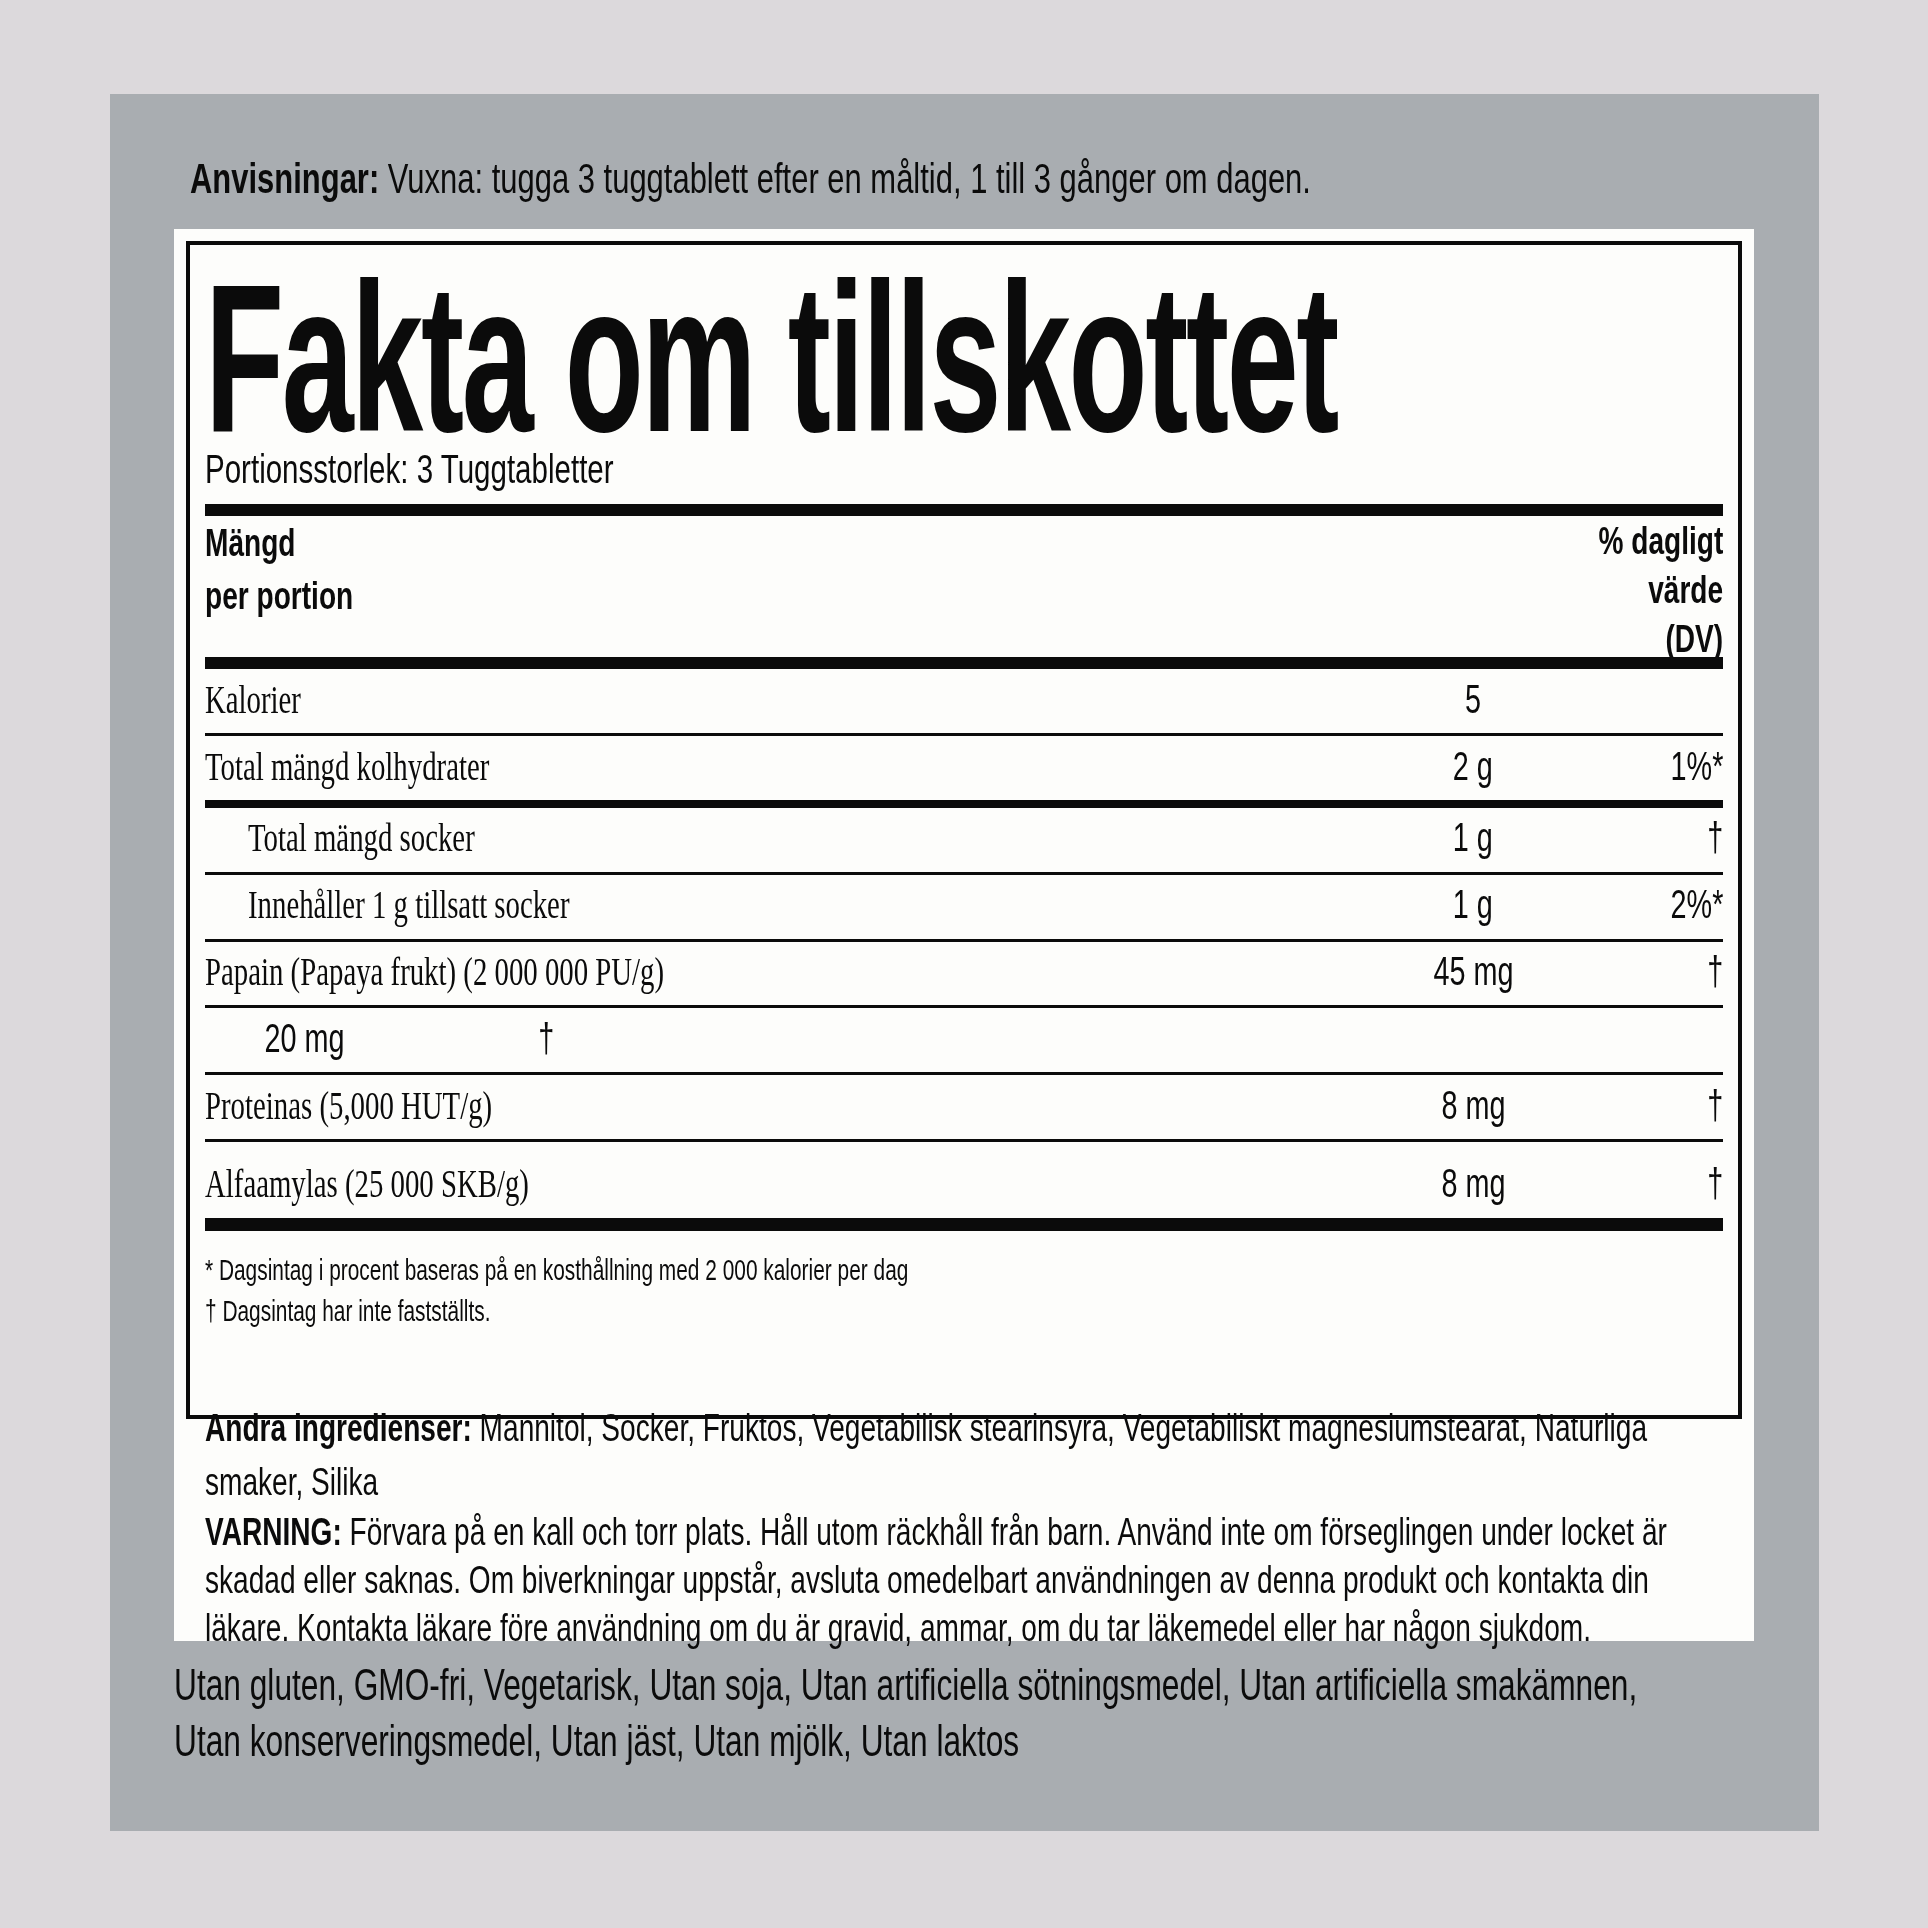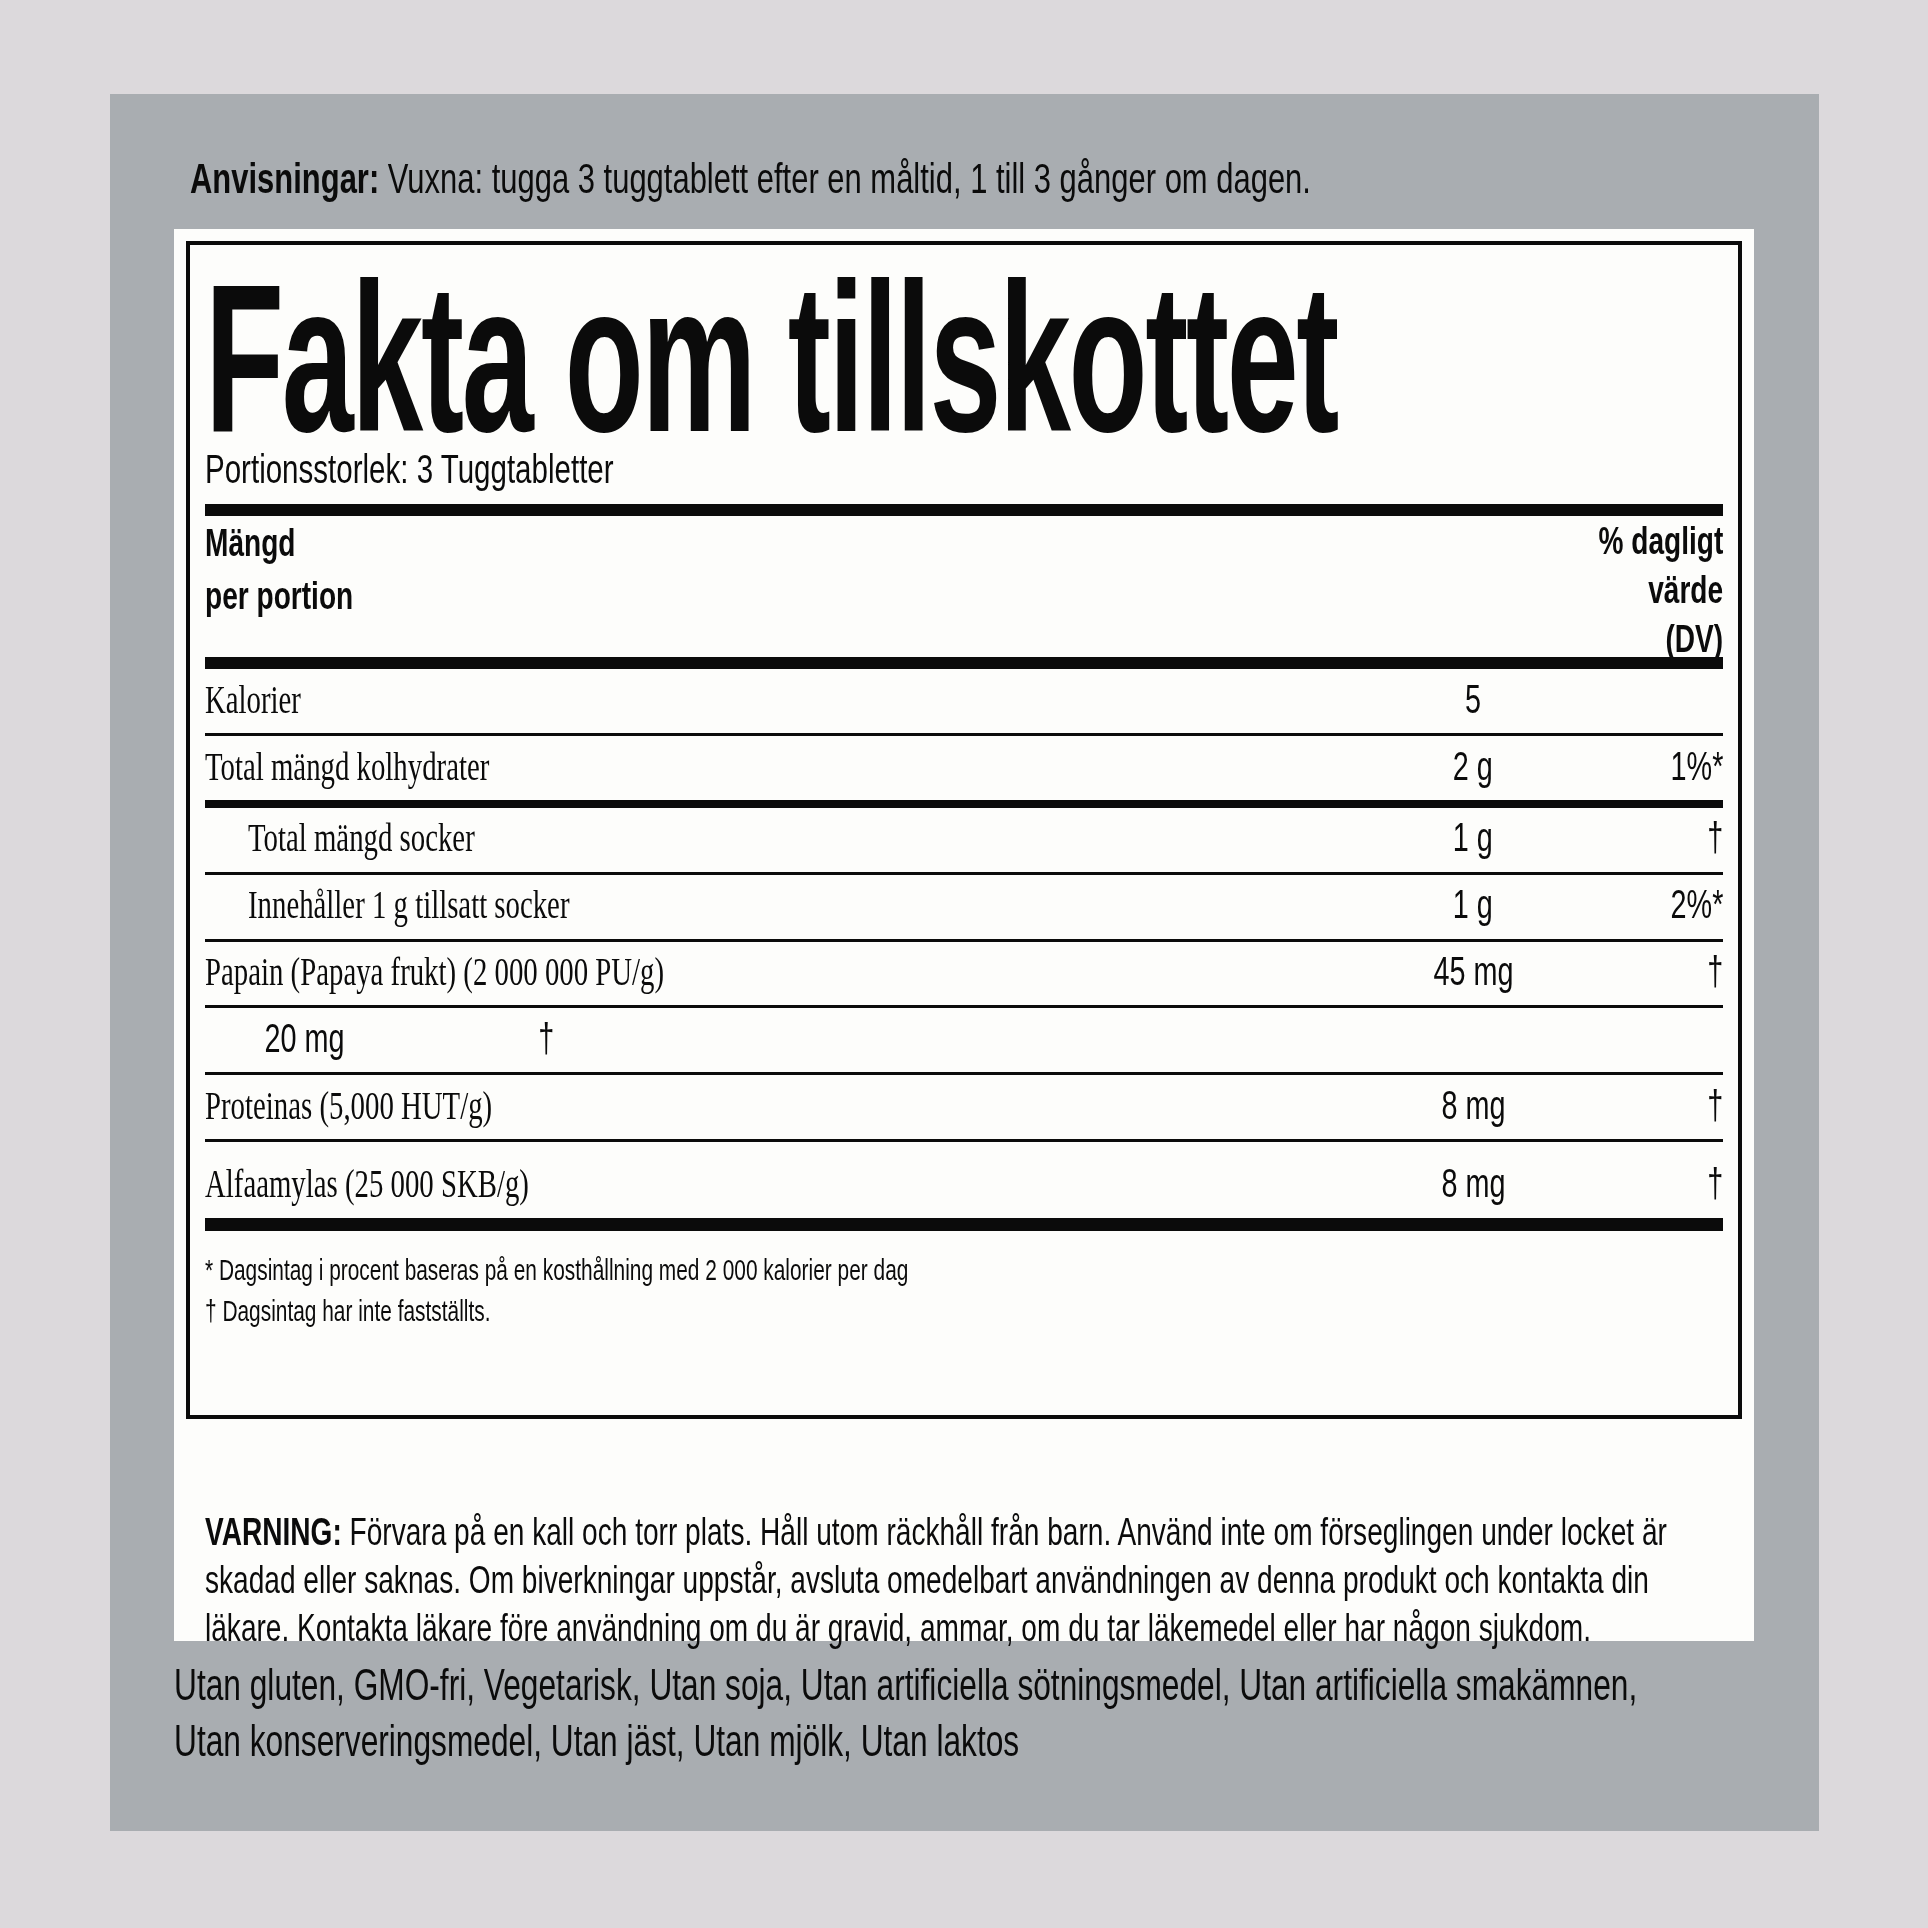--- a/index.html
+++ b/index.html
@@ -174,20 +174,23 @@
 
       <div class="bar b3"></div>
 
       <div class="footnotes">
         <span class="cx">* Dagsintag i procent baseras på en kosthållning med 2 000 kalorier per dag</span><br>
         <span class="cx">† Dagsintag har inte fastställts.</span>
       </div>
 
     </div>
 
+    <div class="para other">
+      <span class="cxb"><b>Andra ingredienser:</b> <span>Mannitol, Socker, Fruktos, Vegetabilisk stearinsyra, Vegetabiliskt magnesiumstearat, Naturliga smaker, Silika</span></span>
+    </div>
 
     <div class="para warning">
       <span class="cxb"><b>VARNING:</b> <span>Förvara på en kall och torr plats. Håll utom räckhåll från barn. Använd inte om förseglingen under locket är skadad eller saknas. Om biverkningar uppstår, avsluta omedelbart användningen av denna produkt och kontakta din läkare. Kontakta läkare före användning om du är gravid, ammar, om du tar läkemedel eller har någon sjukdom.</span></span>
     </div>
 
   </div>
 
   <div class="claims">
     <span class="cxb">Utan gluten, GMO-fri, Vegetarisk, Utan soja, Utan artificiella sötningsmedel, Utan artificiella smakämnen, Utan konserveringsmedel, Utan jäst, Utan mjölk, Utan laktos</span>
   </div>

